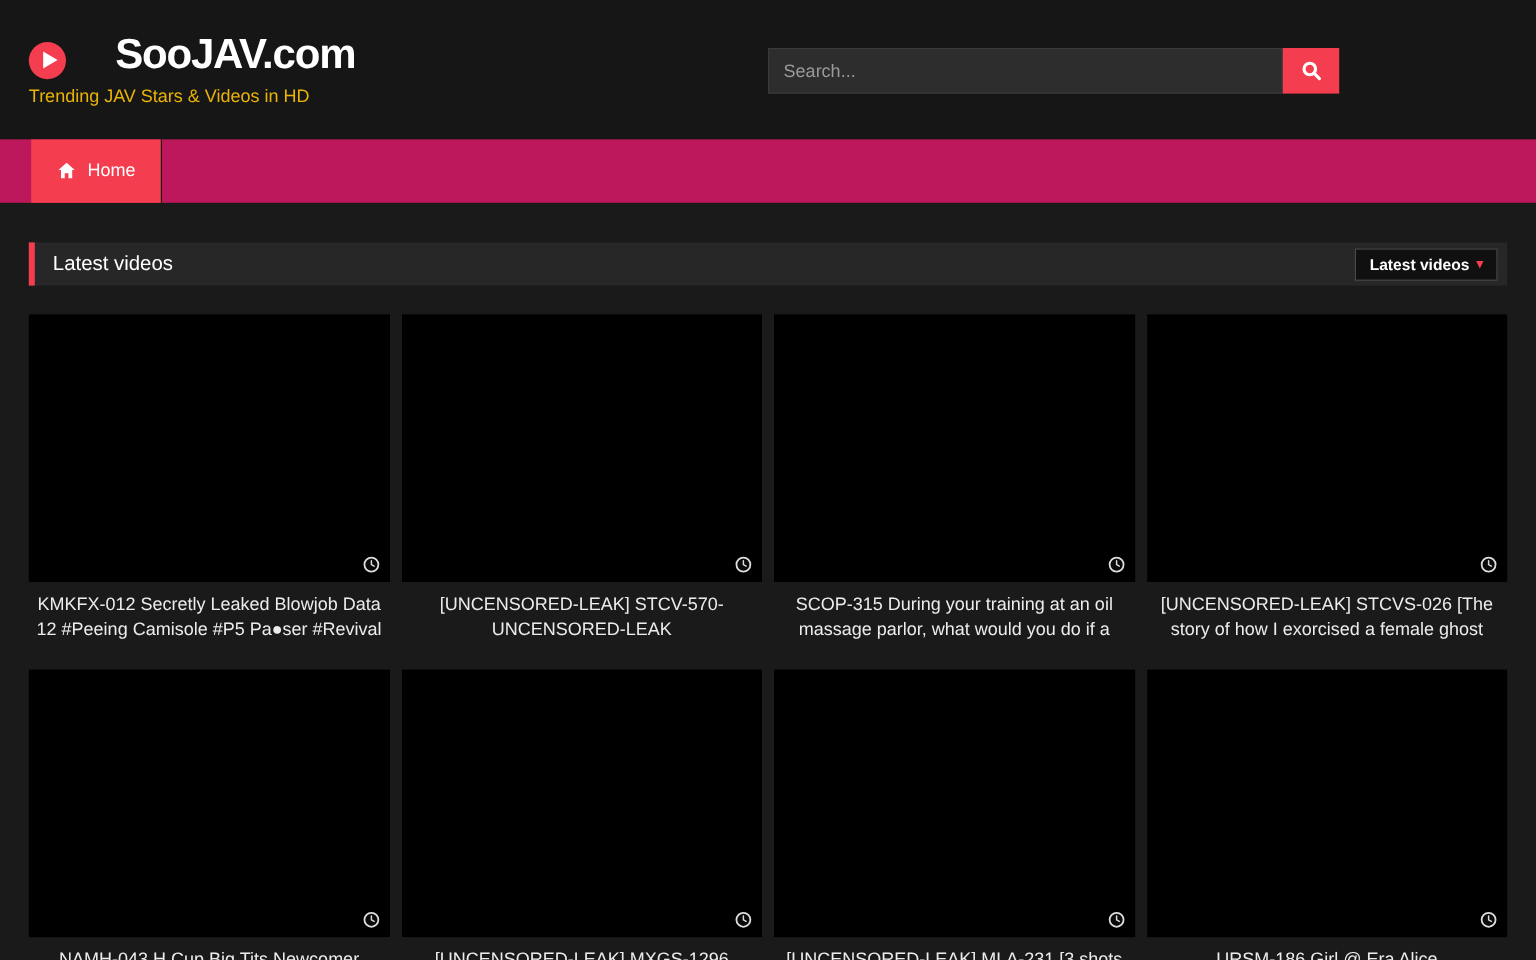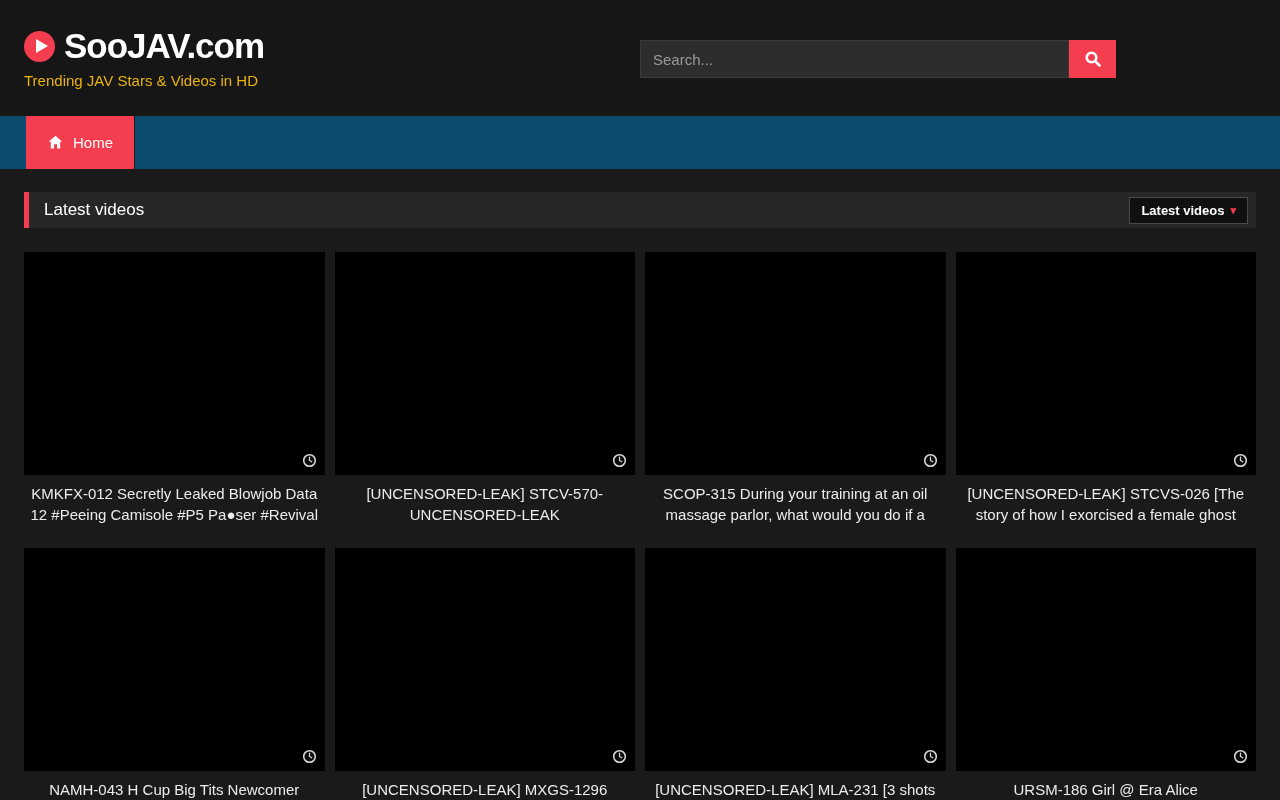--- a/index.html
+++ b/index.html
@@ -5,21 +5,21 @@
   * { margin:0; padding:0; box-sizing:border-box; }
   html,body { width:1280px; height:800px; overflow:hidden; }
   body {
     background:#1a1a1a;
     font-family:"Liberation Sans", sans-serif;
     position:relative;
   }
 
   
   .header { height:116px; background:#161616; position:relative; }
-  .logo { position:absolute; left:24px; top:26px; display:flex; align-items:center; cursor:pointer; }
+  .logo { position:absolute; left:24px; top:26px; display:flex; align-items:flex-end; cursor:pointer;gap:32px; }
   .play-badge { width:31px; height:31px; border-radius:50%; background:#f43d4f; position:relative; margin-right:9px; flex:0 0 auto; }
   .play-badge::after {
     content:''; position:absolute; left:12px; top:8px;
     border-left:12px solid #fff; border-top:7.5px solid transparent; border-bottom:7.5px solid transparent;
   }
   .logo-text { font-size:35px; font-weight:700; color:#fff; letter-spacing:-1px; }
   .tagline { position:absolute; left:24px; top:72px; font-size:15px; color:#eab308; }
 
   .search-box { position:absolute; left:640px; top:40px; display:flex; }
   .search-input {
@@ -27,31 +27,31 @@
     padding:8px 12px; color:#cccccc; font-size:15px; outline:none;
     font-family:"Liberation Sans", sans-serif;
   }
   .search-input::placeholder { color:#9a9a9a; }
   .search-btn {
     width:47px; height:38px; background:#f43d4f; border:0;
     display:flex; align-items:center; justify-content:center; cursor:pointer;
   }
 
   
-  .navbar { height:53px; background:#0c4a6e; display:flex; padding-left:26px; }
+  .navbar { height:53px; background:#be185d; display:flex; padding-left:26px; }
   .nav-item {
     display:flex; align-items:center; padding:0 21px; font-size:15px; color:#fff;
     border-right:1px solid #1a1a1a; cursor:pointer; white-space:nowrap;
   }
   .nav-item.active { background:#f43d4f; }
   .nav-icon { margin-right:9px; display:flex; align-items:center; }
 
   
   .section-bar {
-    margin:23px 24px 0; height:36px; background:#272727;
+    margin:33px 24px 0; height:36px; background:#272727;
     border-left:5px solid #f43d4f; display:flex; align-items:center;
   }
   .section-title { margin-left:15px; font-size:17px; color:#ffffff; }
   .sort-btn {
     margin-left:auto; margin-right:8px; background:#101010; border:1px solid #4a4a4a;
     color:#fff; font-size:13px; font-weight:700; padding:5px 11px;
     display:flex; align-items:center; gap:6px; cursor:pointer;
     font-family:"Liberation Sans", sans-serif;
   }
   .caret { color:#f43d4f; font-size:11px; line-height:1; }

